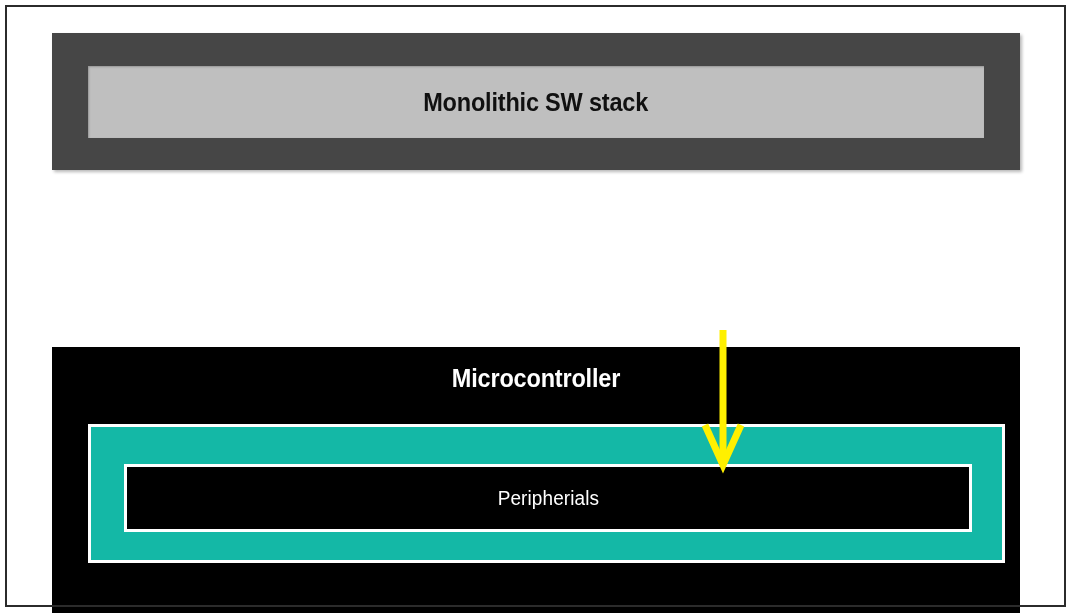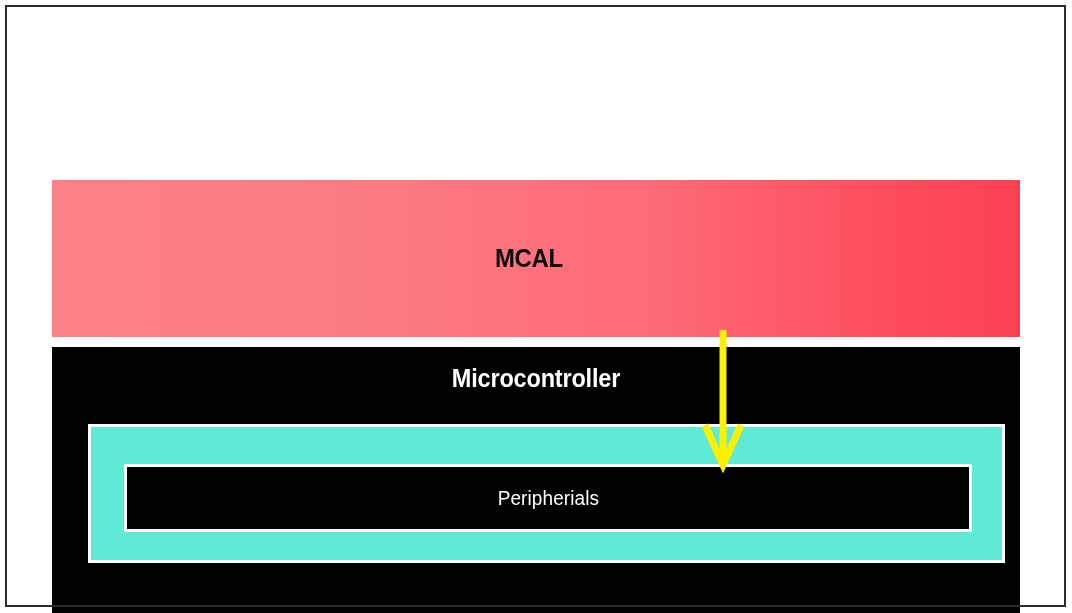--- a/index.html
+++ b/index.html
@@ -113,21 +113,21 @@
     letter-spacing: -0.2px;
     transform: scaleX(0.94);
   }
   .mcu-rect-outer {
     position: absolute;
     left: 36px;
     top: 77px;
     width: 917px;
     height: 139px;
     border: 3px solid #ffffff;
-    background: #5eead4;
+    background: #14b8a6;
     box-sizing: border-box;
   }
   .mcu-rect-inner {
     position: absolute;
     left: 33px;
     top: 37px;
     width: 848px;
     height: 68px;
     border: 3px solid #ffffff;
     background: #000000;
@@ -152,24 +152,26 @@
     width: 1072px;
     height: 613px;
     pointer-events: none;
   }
 </style>
 </head>
 <body>
 
 <div class="canvas">
 
+  <div class="sw-stack-outer">
+    <div class="sw-stack-inner">
+      <span class="sw-stack-label">Monolithic SW stack</span>
+    </div>
+  </div>
 
-  <div class="mcal-band">
-    <span class="mcal-label">MCAL</span>
-  </div>
 
   <div class="mcu-box">
     <div class="mcu-label">Microcontroller</div>
     <div class="mcu-rect-outer">
       <div class="mcu-rect-inner">
         <span class="periph-label">Peripherials</span>
       </div>
     </div>
   </div>
 

